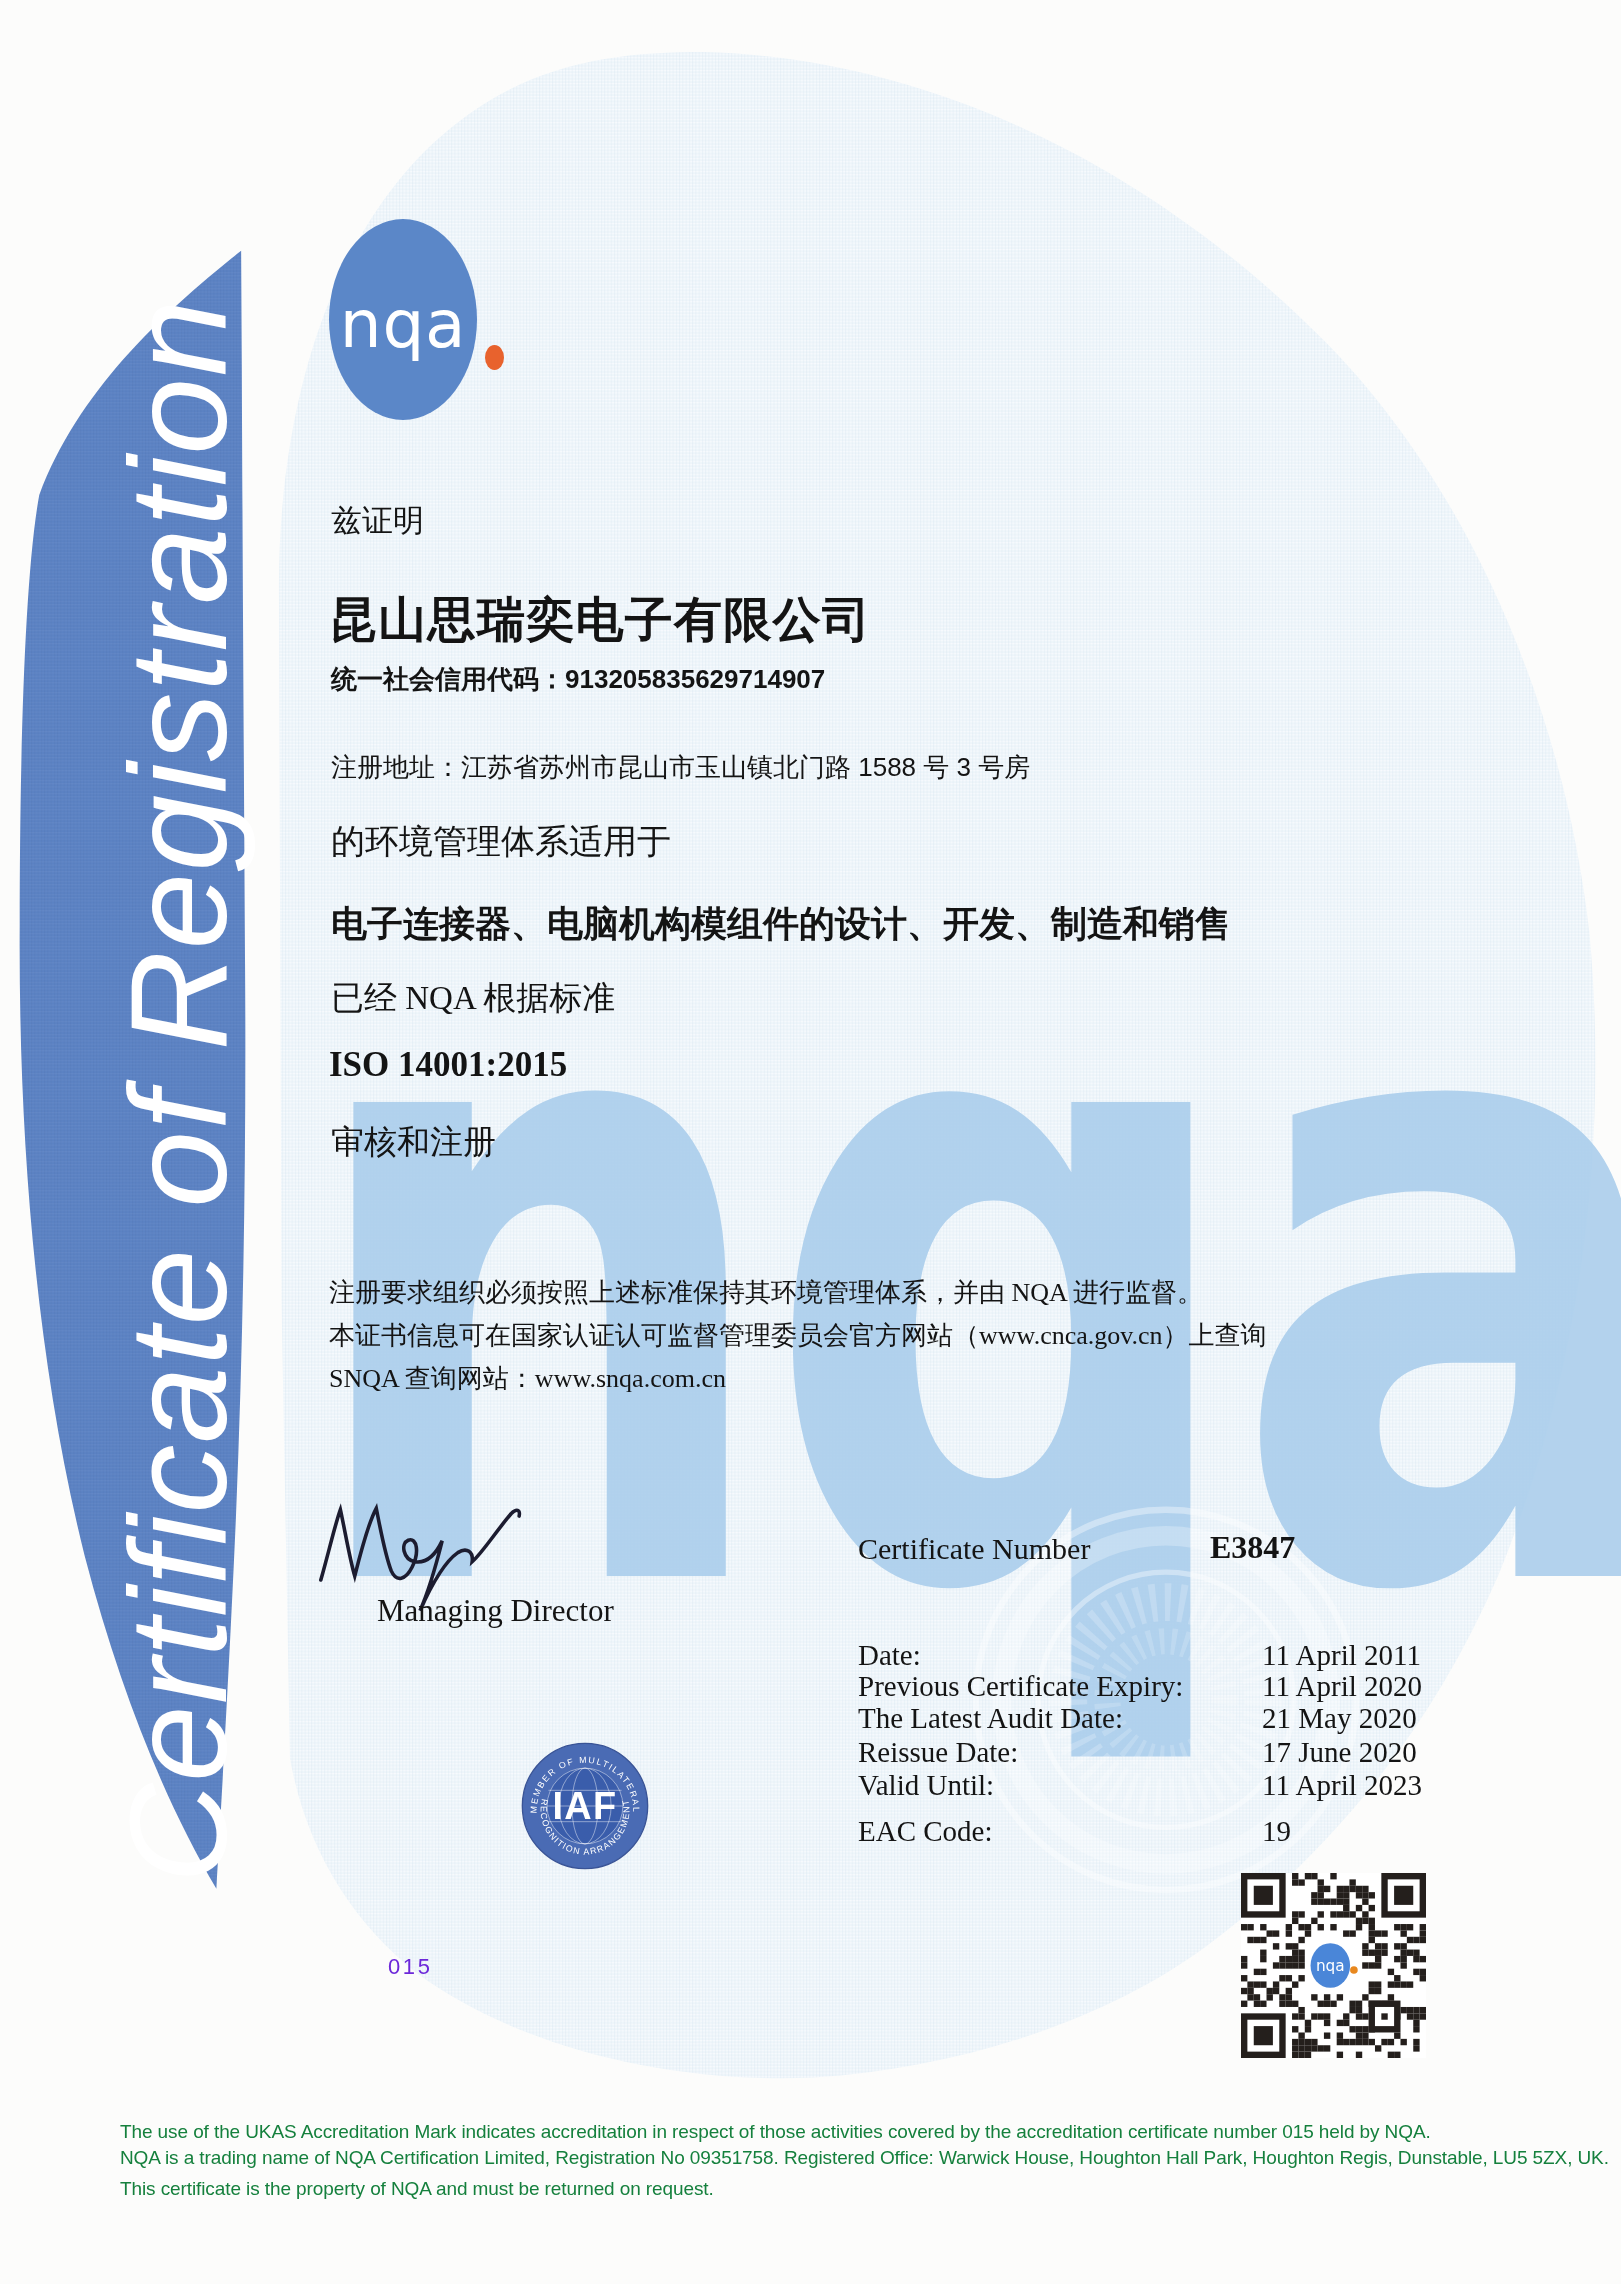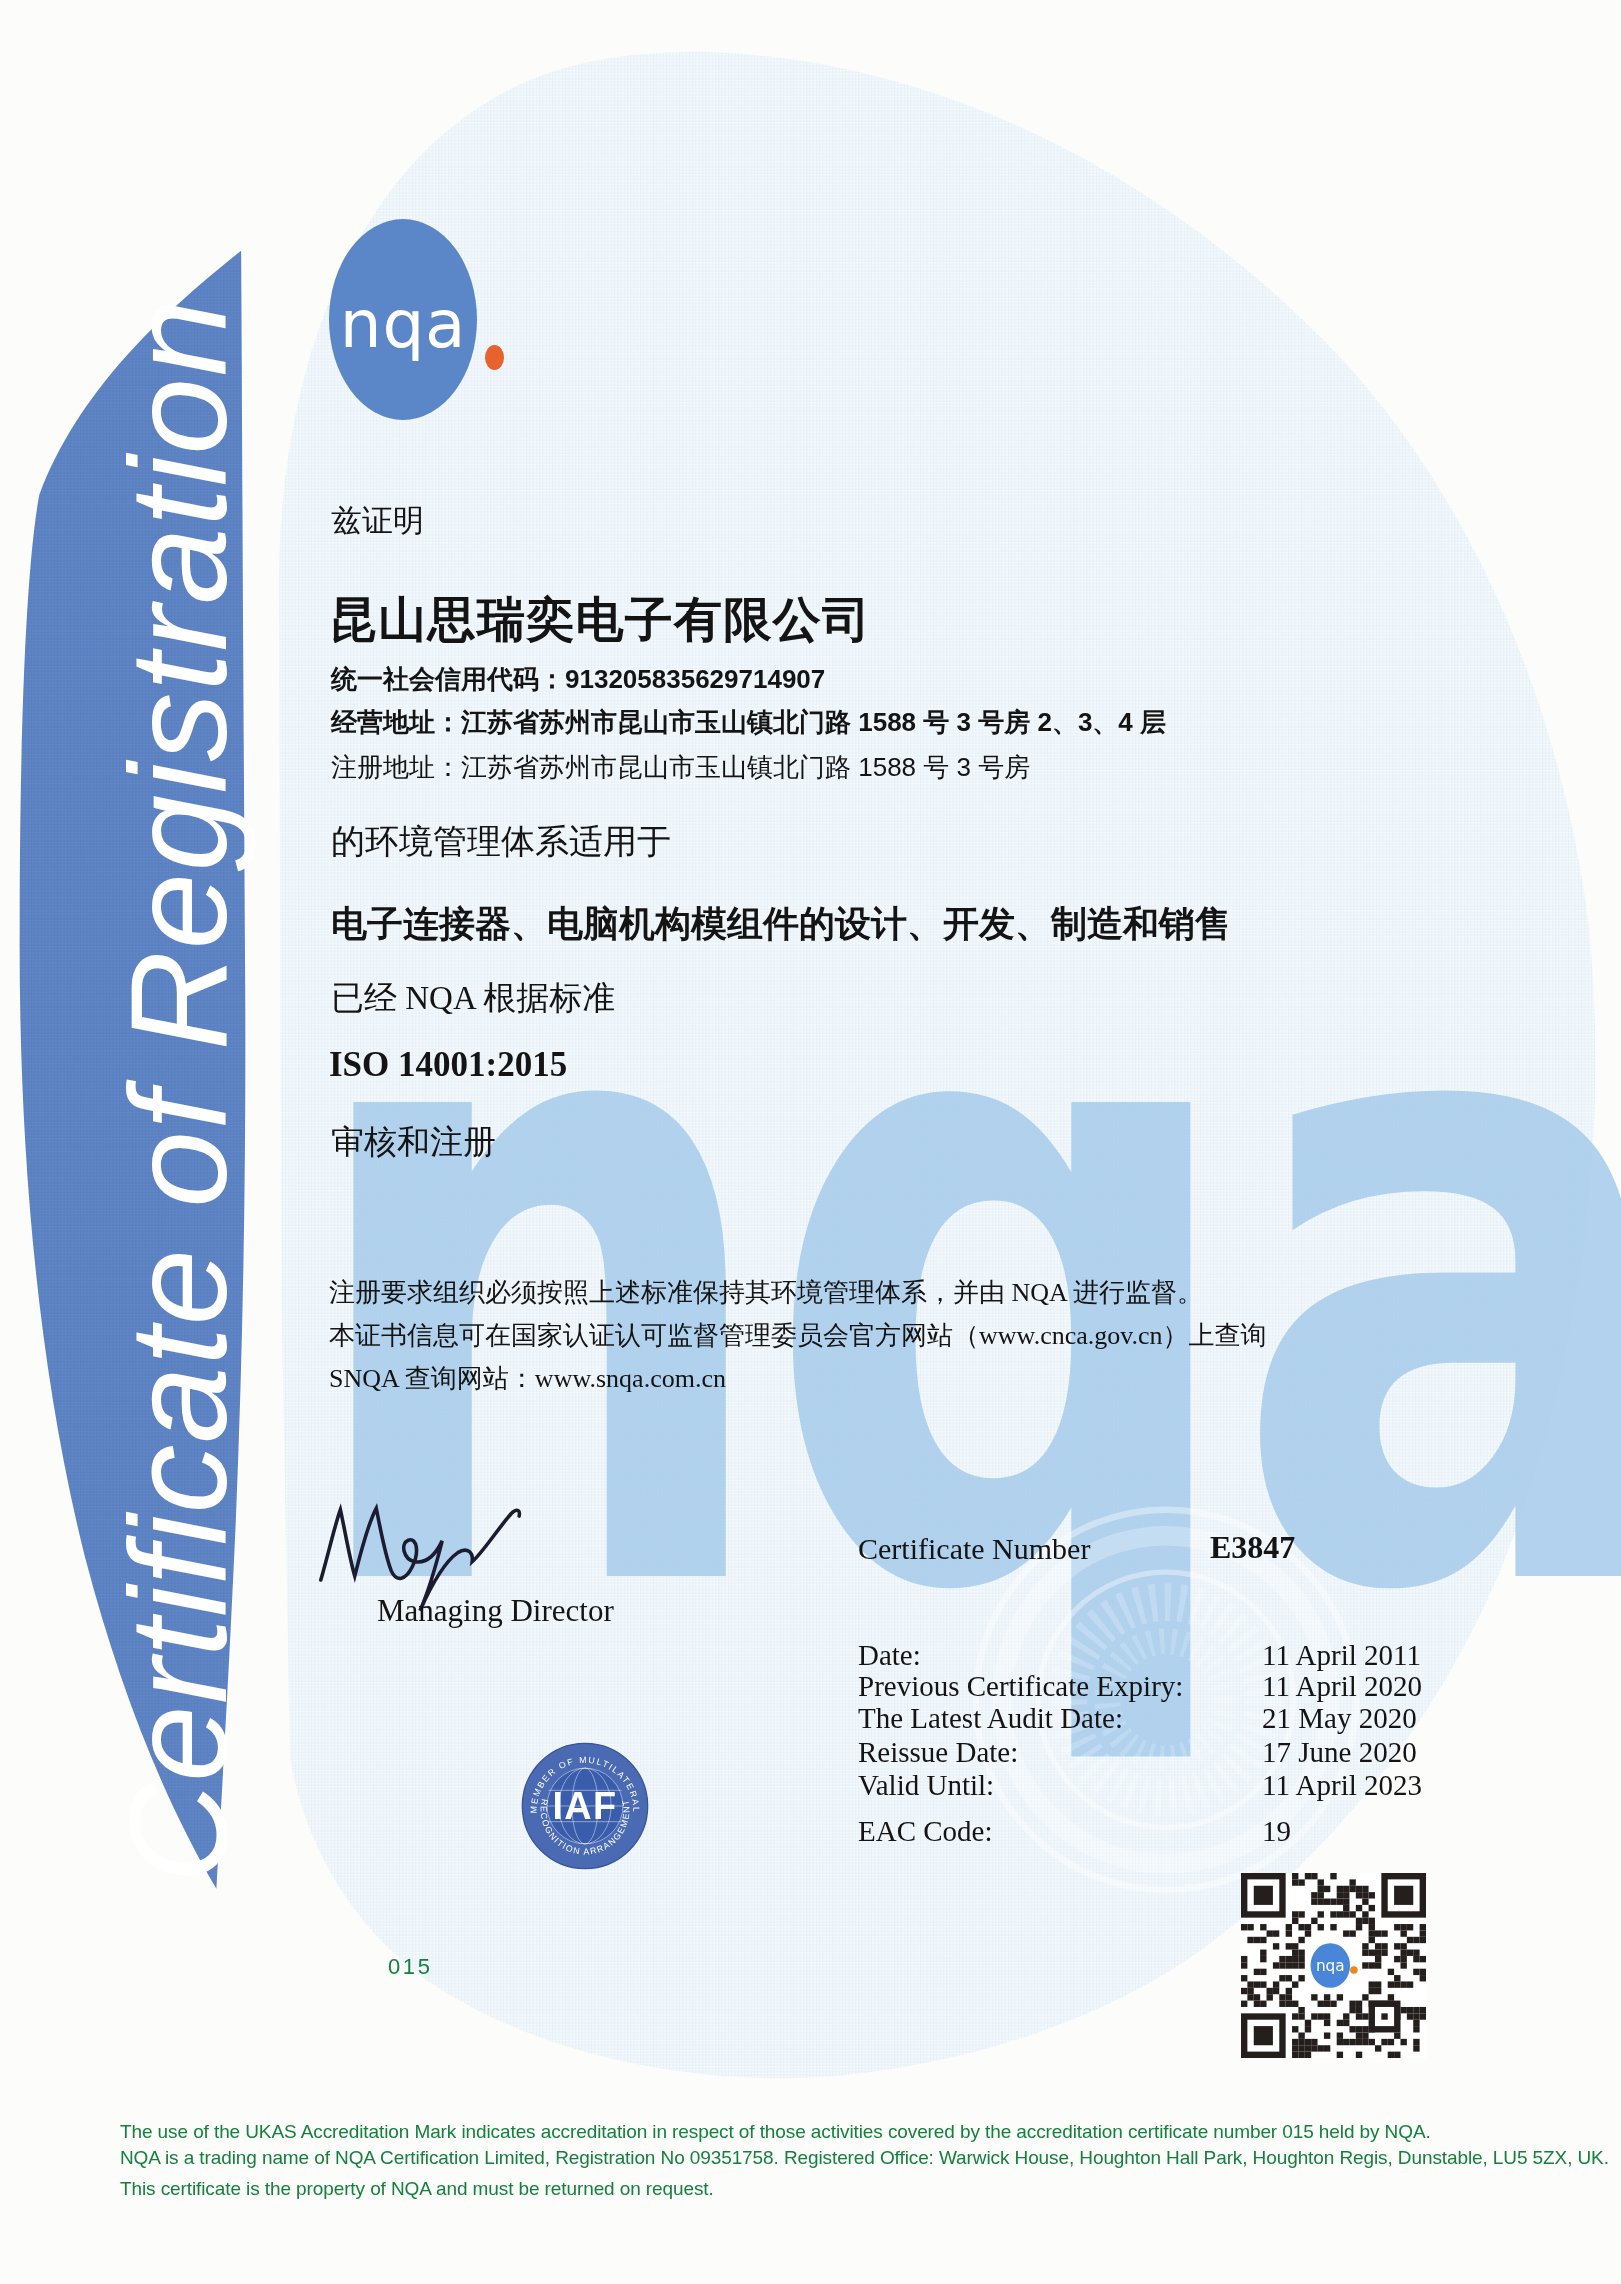--- a/index.html
+++ b/index.html
@@ -40,21 +40,21 @@
   .para div{white-space:nowrap;}
   .mg-dir{left:333px;top:1593px;font-size:31px;margin-left:44px;}
   .cert-label{left:858px;top:1532px;font-size:30px;}
   .cert-no{left:1210px;top:1529px;font-size:32px;font-weight:700;}
   .frow{position:absolute;z-index:2;font-size:29px;font-family:"Liberation Serif","DejaVu Serif",serif;}
   .frow .lbl{position:absolute;left:858px;white-space:nowrap;}
   .frow .val{position:absolute;left:1262px;white-space:nowrap;}
   .r1{top:1639px;} .r2{top:1670px;} .r3{top:1702px;} .r4{top:1736px;} .r5{top:1769px;} .r6{top:1815px;}
   
   .ukas-box{position:absolute;left:343px;top:1717px;width:126px;height:232px;background:#171413;z-index:2;}
-  .ukas-num{left:388px;top:1954px;font-size:22px;color:#15803d;letter-spacing:2.6px;}
+  .ukas-num{left:388px;top:1954px;font-size:22px;color:#6d28d9;letter-spacing:2.6px;}
   
   .iaf{position:absolute;left:521px;top:1742px;z-index:2;}
   .qr{position:absolute;left:1241px;top:1873px;z-index:2;}
   
   .sig{position:absolute;left:296px;top:1490px;z-index:2;}
   
   .foot{font-size:19px;color:#15803d;letter-spacing:-0.1px;}
   .f1{left:120px;top:2121px;} .f2{left:120px;top:2147px;} .f3{left:120px;top:2178px;}
 </style>
 </head>
@@ -115,21 +115,20 @@
   <div class="band-title">Certificate of Registration</div>
 
   <div class="logo-ellipse">
     <span>nqa</span>
   </div>
   <div class="logo-dot"></div>
 
   <div class="abs t-serif certify">兹证明</div>
   <div class="abs t-sans company-name">昆山思瑞奕电子有限公司</div>
   <div class="abs t-sans credit"><span>统一社会信用代码：</span><span>913205835629714907</span></div>
-  <div class="abs t-sans addr1"><span>经营地址：</span><span>江苏省苏州市昆山市玉山镇北门路 1588 号 3 号房 2、3、4 层</span></div>
   <div class="abs t-sans addr2"><span>注册地址：</span><span>江苏省苏州市昆山市玉山镇北门路 1588 号 3 号房</span></div>
 
   <div class="abs t-serif sys-intro">的环境管理体系适用于</div>
   <div class="abs t-sans scope">电子连接器、电脑机构模组件的设计、开发、制造和销售</div>
   <div class="abs t-serif audited">已经 NQA 根据标准</div>
   <div class="abs t-serif standard">ISO 14001:2015</div>
   <div class="abs t-serif registered">审核和注册</div>
 
   <div class="abs t-serif para">
     <div>注册要求组织必须按照上述标准保持其环境管理体系，并由 NQA 进行监督。</div>

